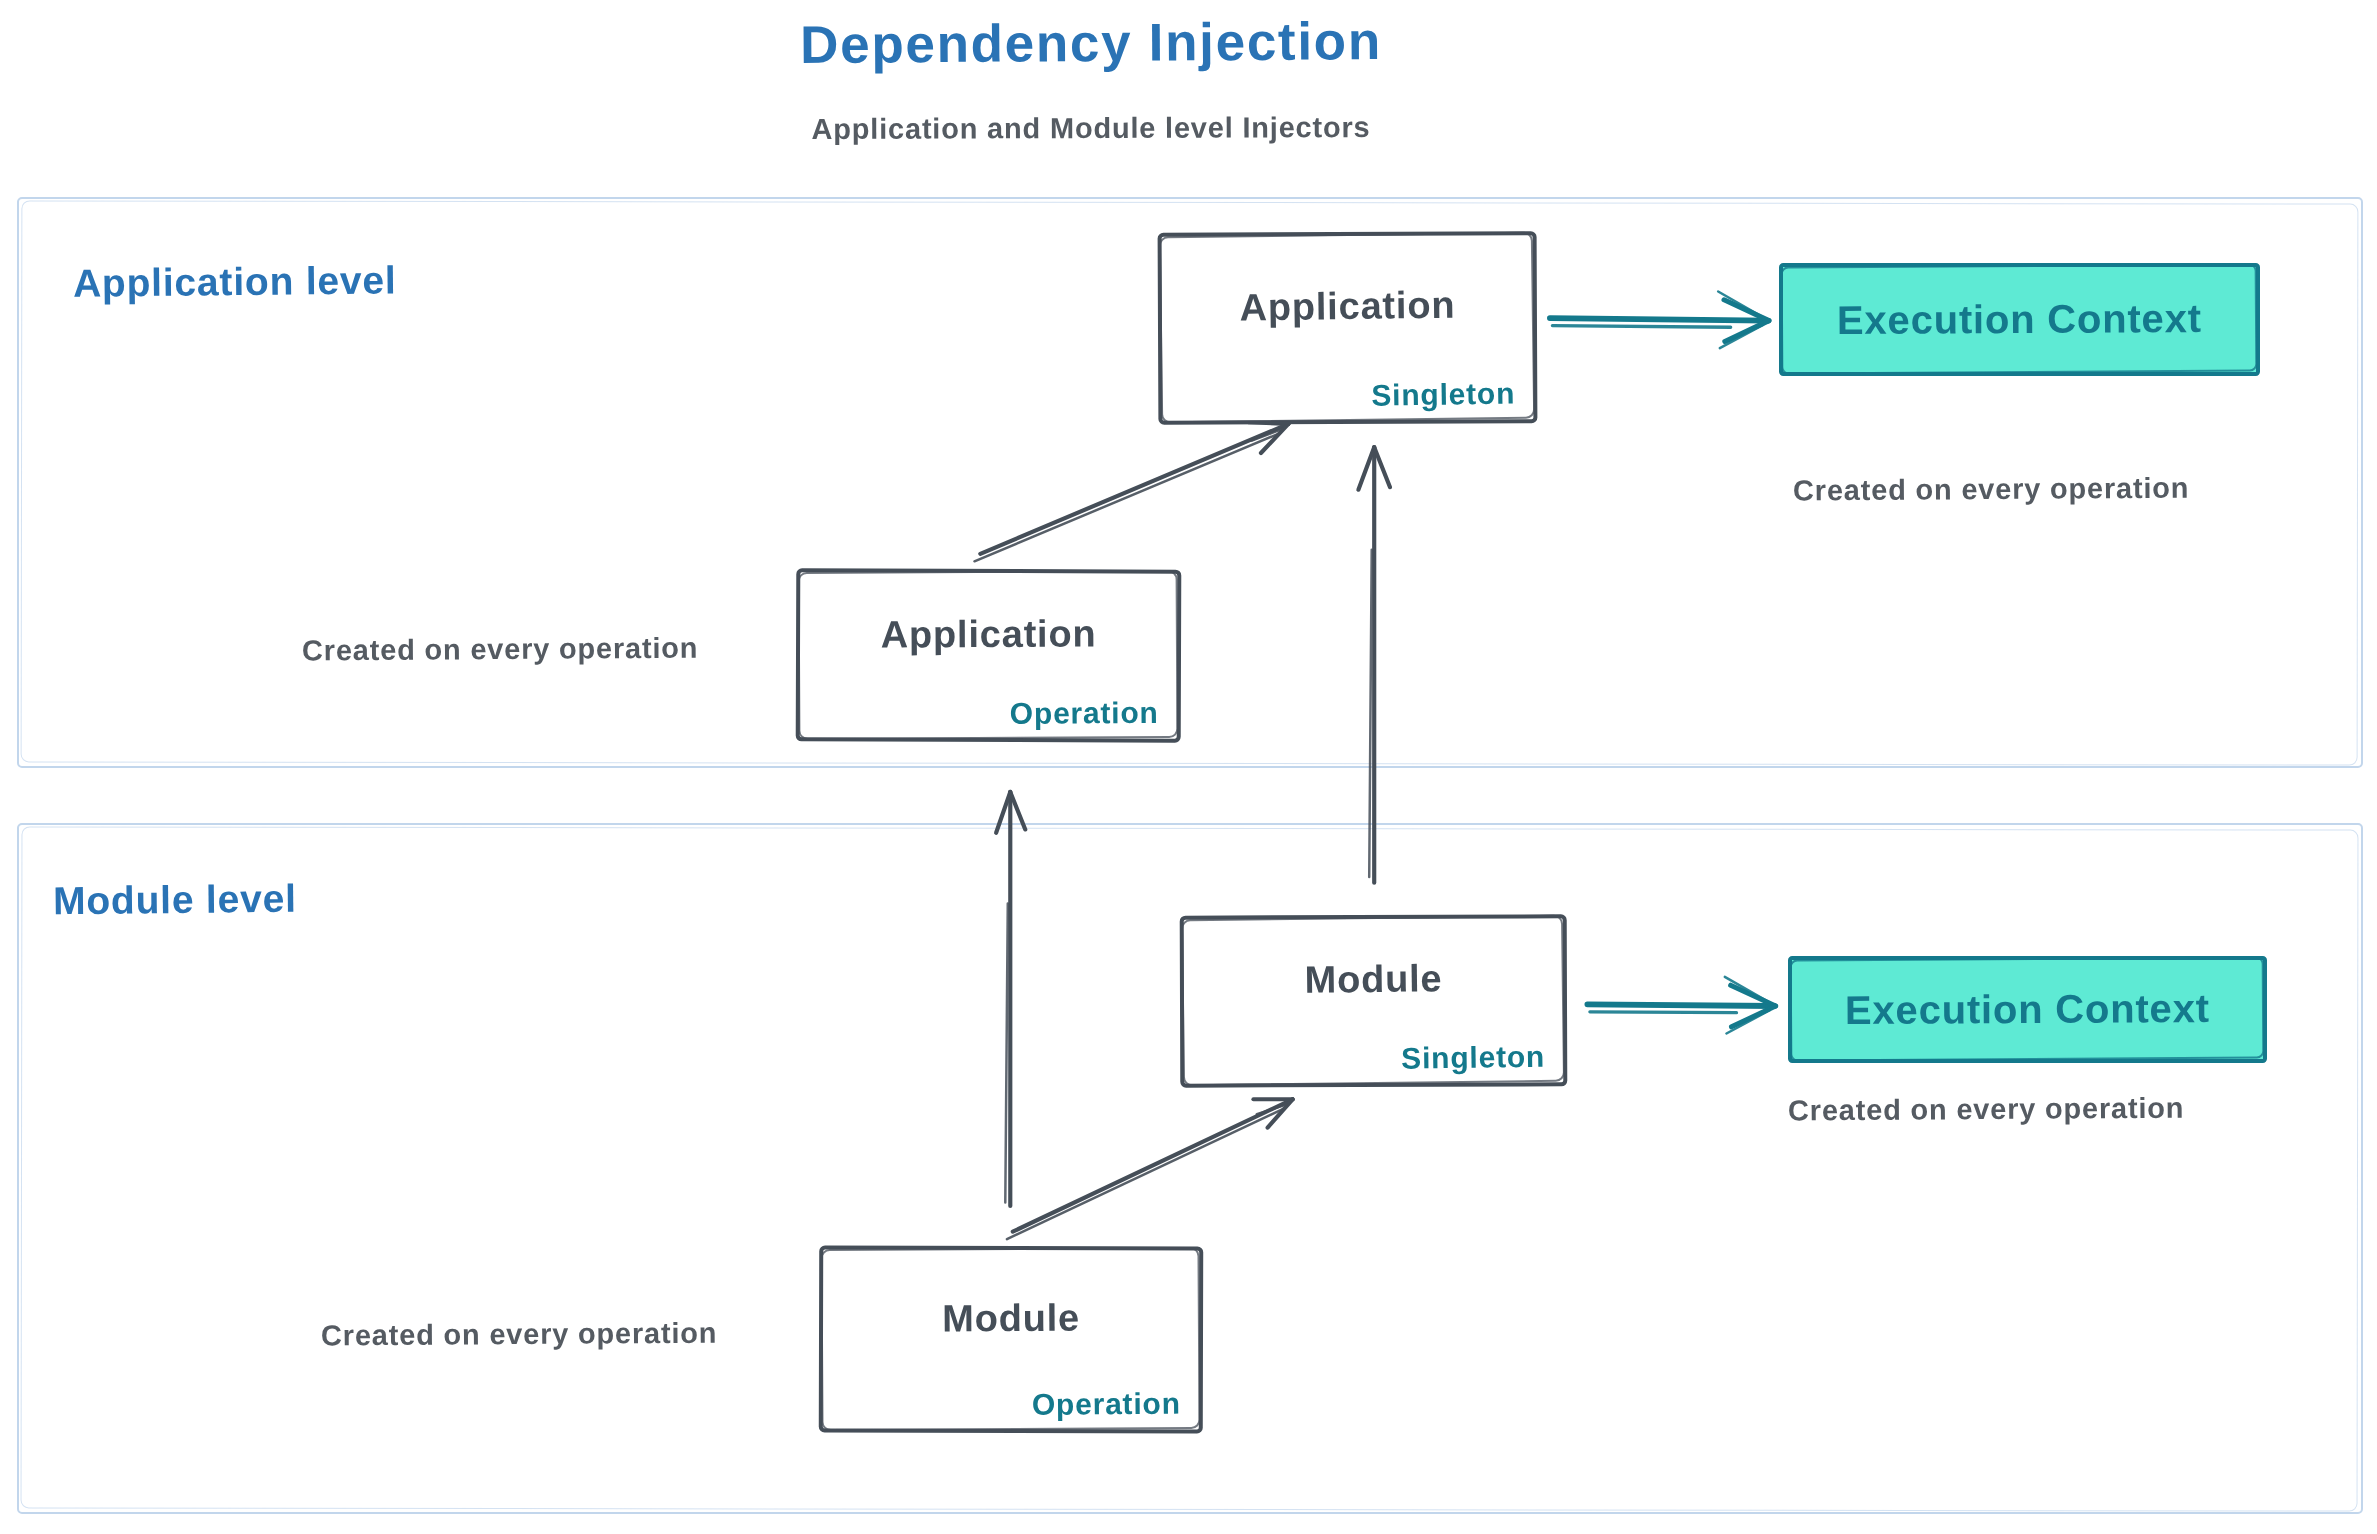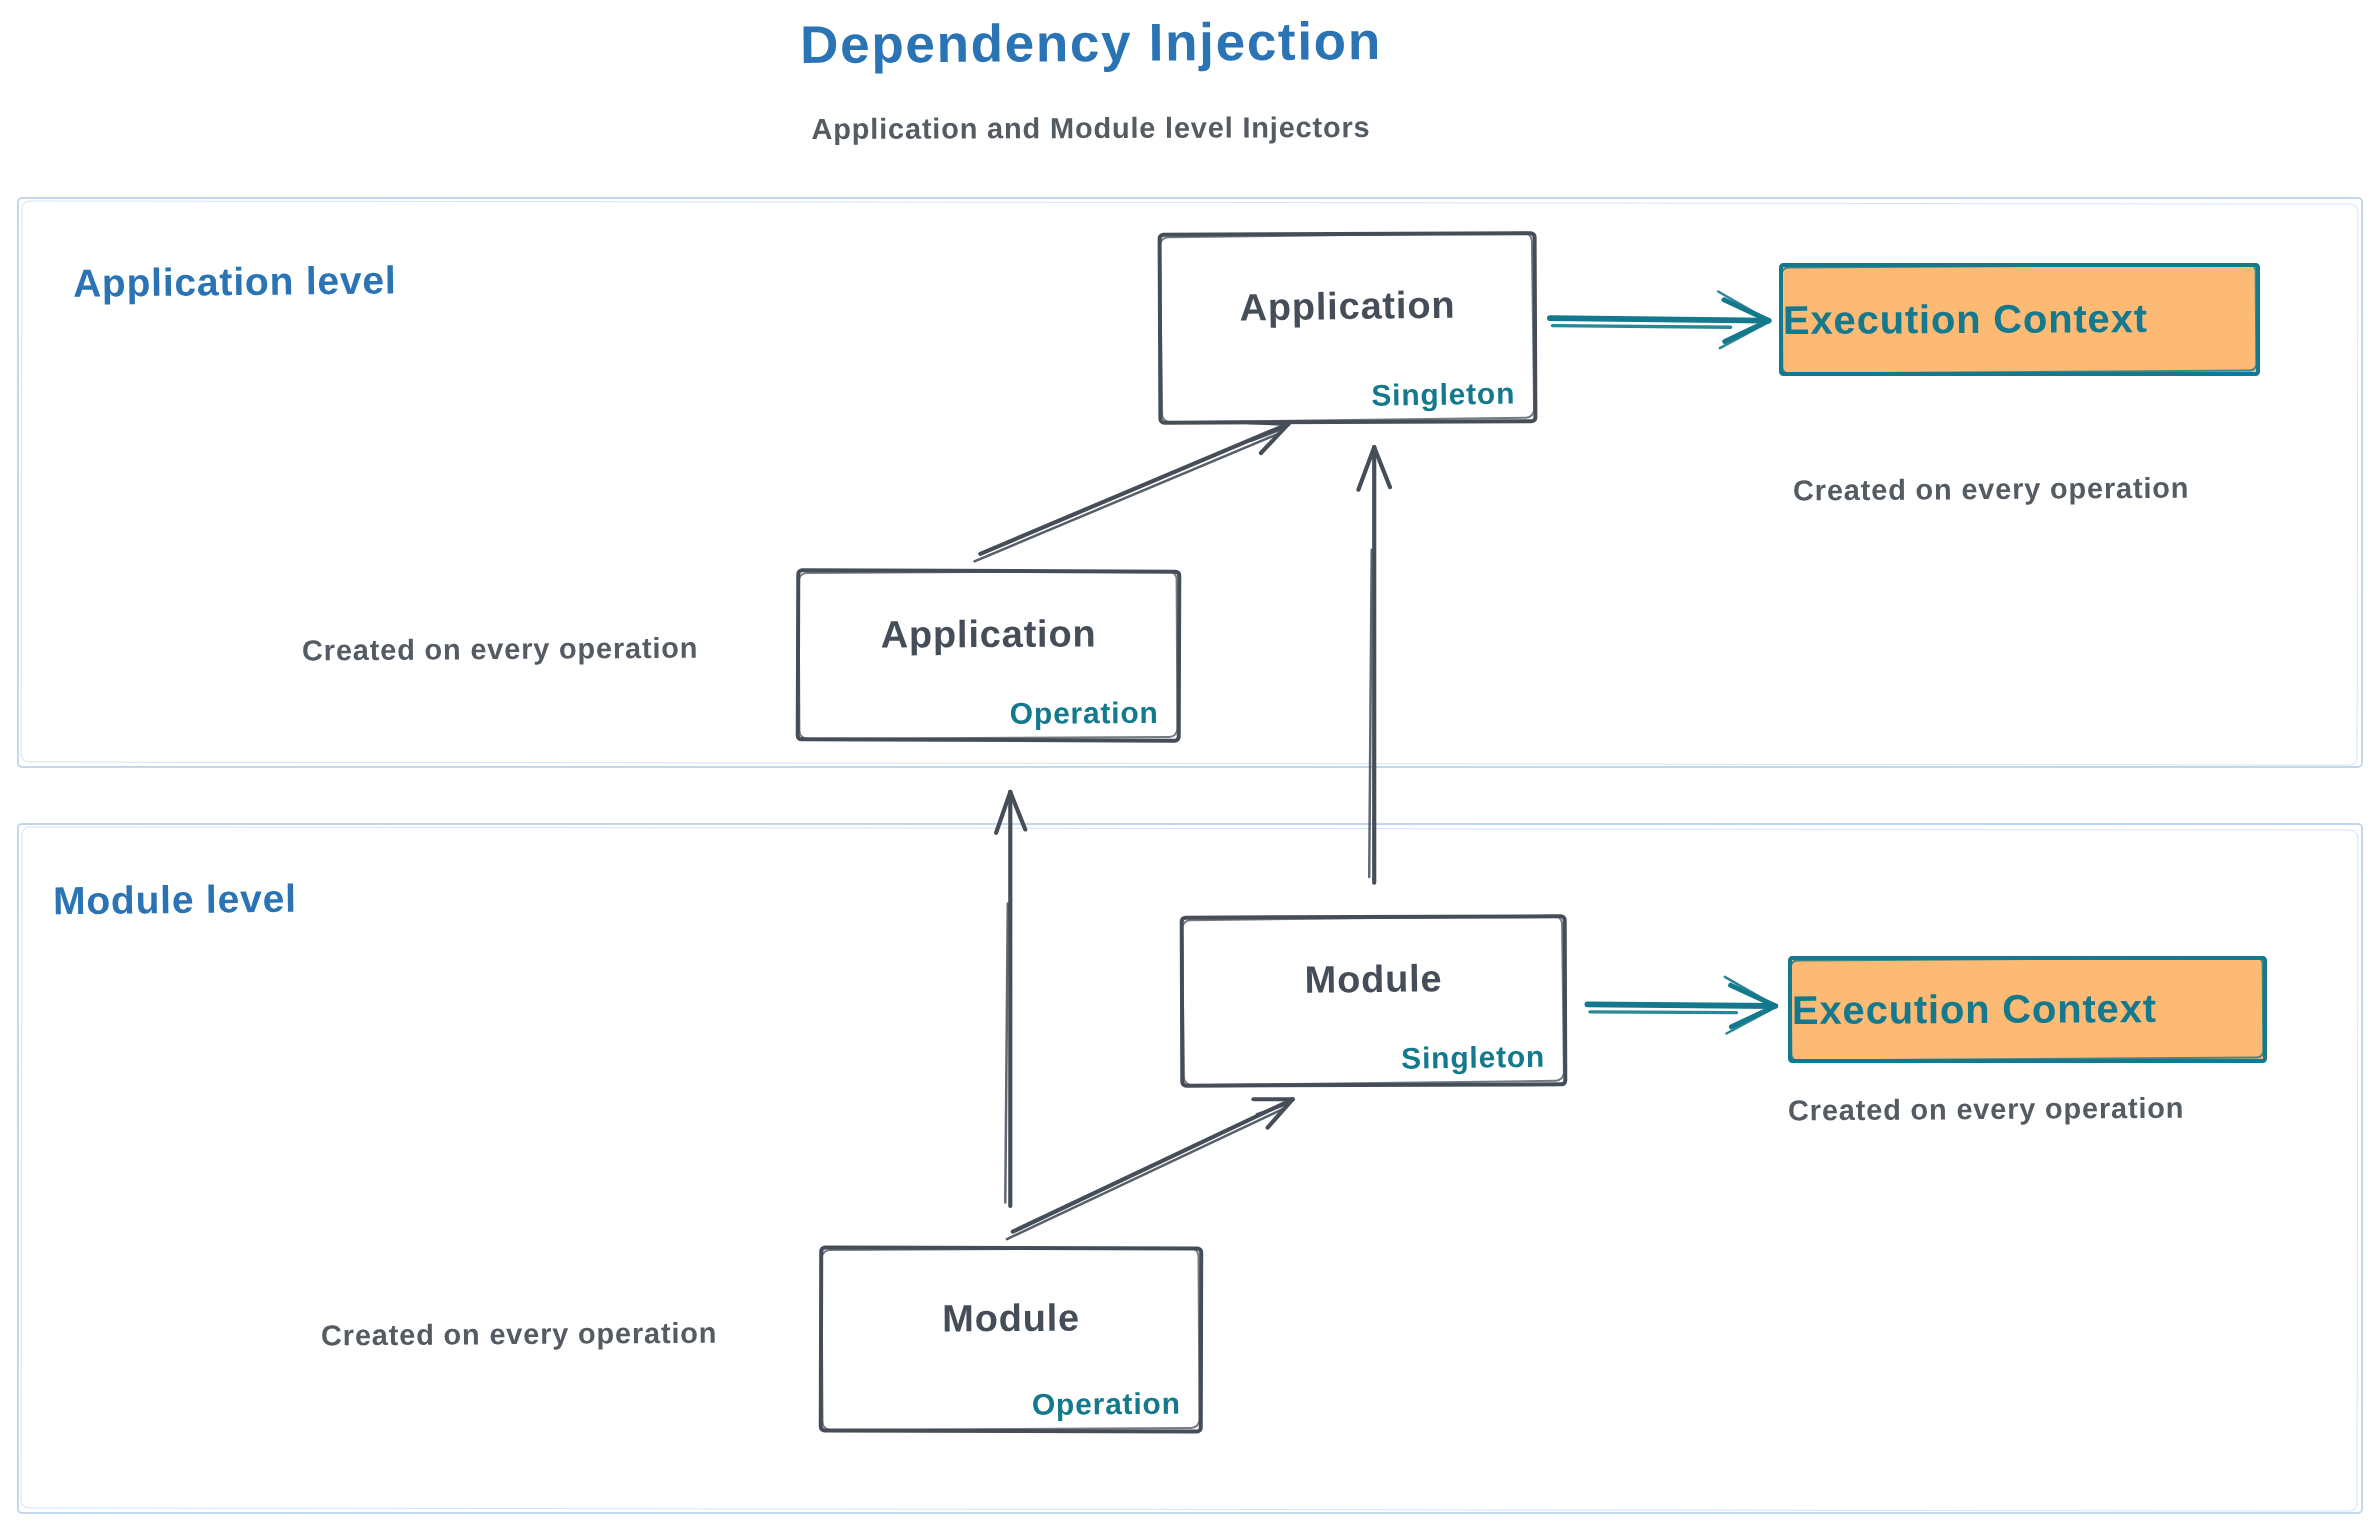--- a/index.html
+++ b/index.html
@@ -55,22 +55,22 @@
     display:flex;align-items:center;justify-content:center;
     font-size:38px;font-weight:700;letter-spacing:0.8px;color:var(--ink);
     transform:rotate(-0.5deg);
   }
   .box-sub{
     position:absolute;right:18.3px;bottom:8.3px;
     font-size:30px;font-weight:700;letter-spacing:0.8px;color:var(--teal);
     transform:rotate(-0.6deg);
   }
   .box-teal{
-    background:#fdba74;border:4.2px solid var(--teal);border-radius:4.2px;z-index:2;
-    display:flex;align-items:center;
+    background:#5eead4;border:4.2px solid var(--teal);border-radius:4.2px;z-index:2;
+    display:flex;align-items:center;justify-content:center;
   }
   .box-teal::before{
     content:"";position:absolute;inset:-1.7px;border:2.1px solid var(--teal);
     border-radius:7.5px;opacity:.8;transform:rotate(-0.4deg);pointer-events:none;
   }
   .box-teal .exec-label{
     font-size:40px;font-weight:700;letter-spacing:0.8px;color:var(--teal);
     white-space:nowrap;transform:rotate(-0.3deg);
   }
   .b-app-singleton{left:1158px;top:232px;width:379px;height:192px;transform:rotate(-0.25deg);}

